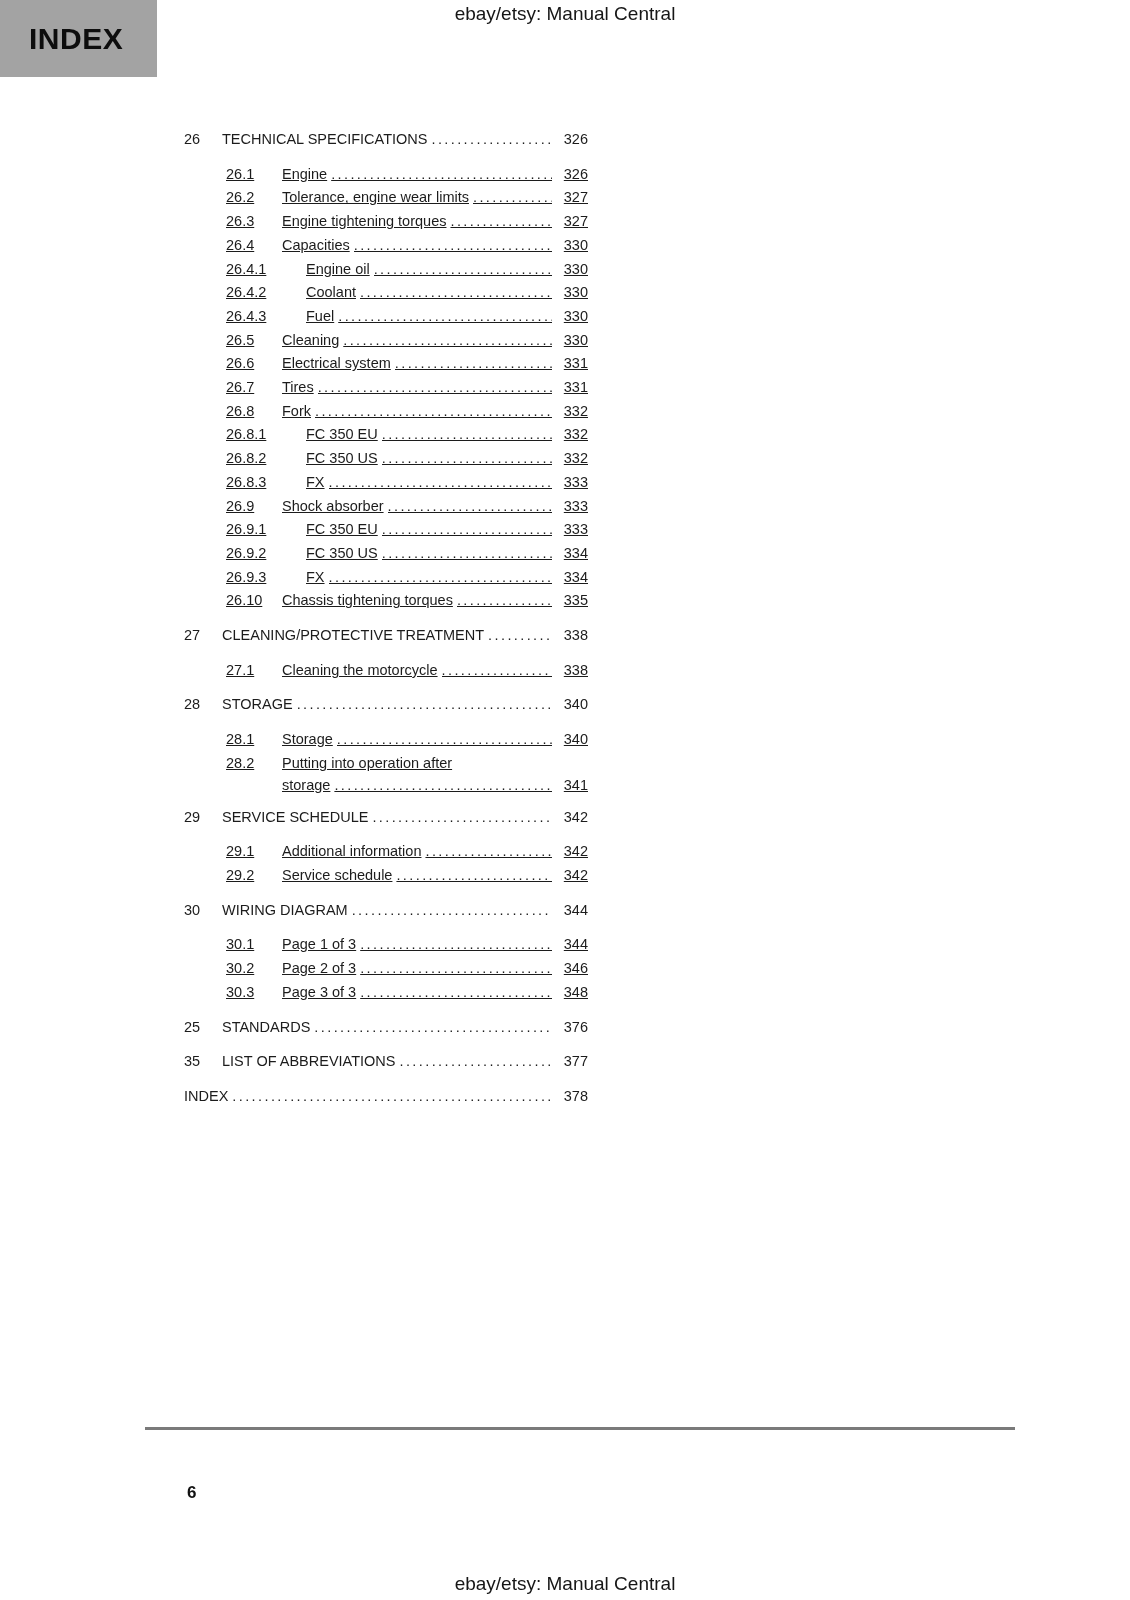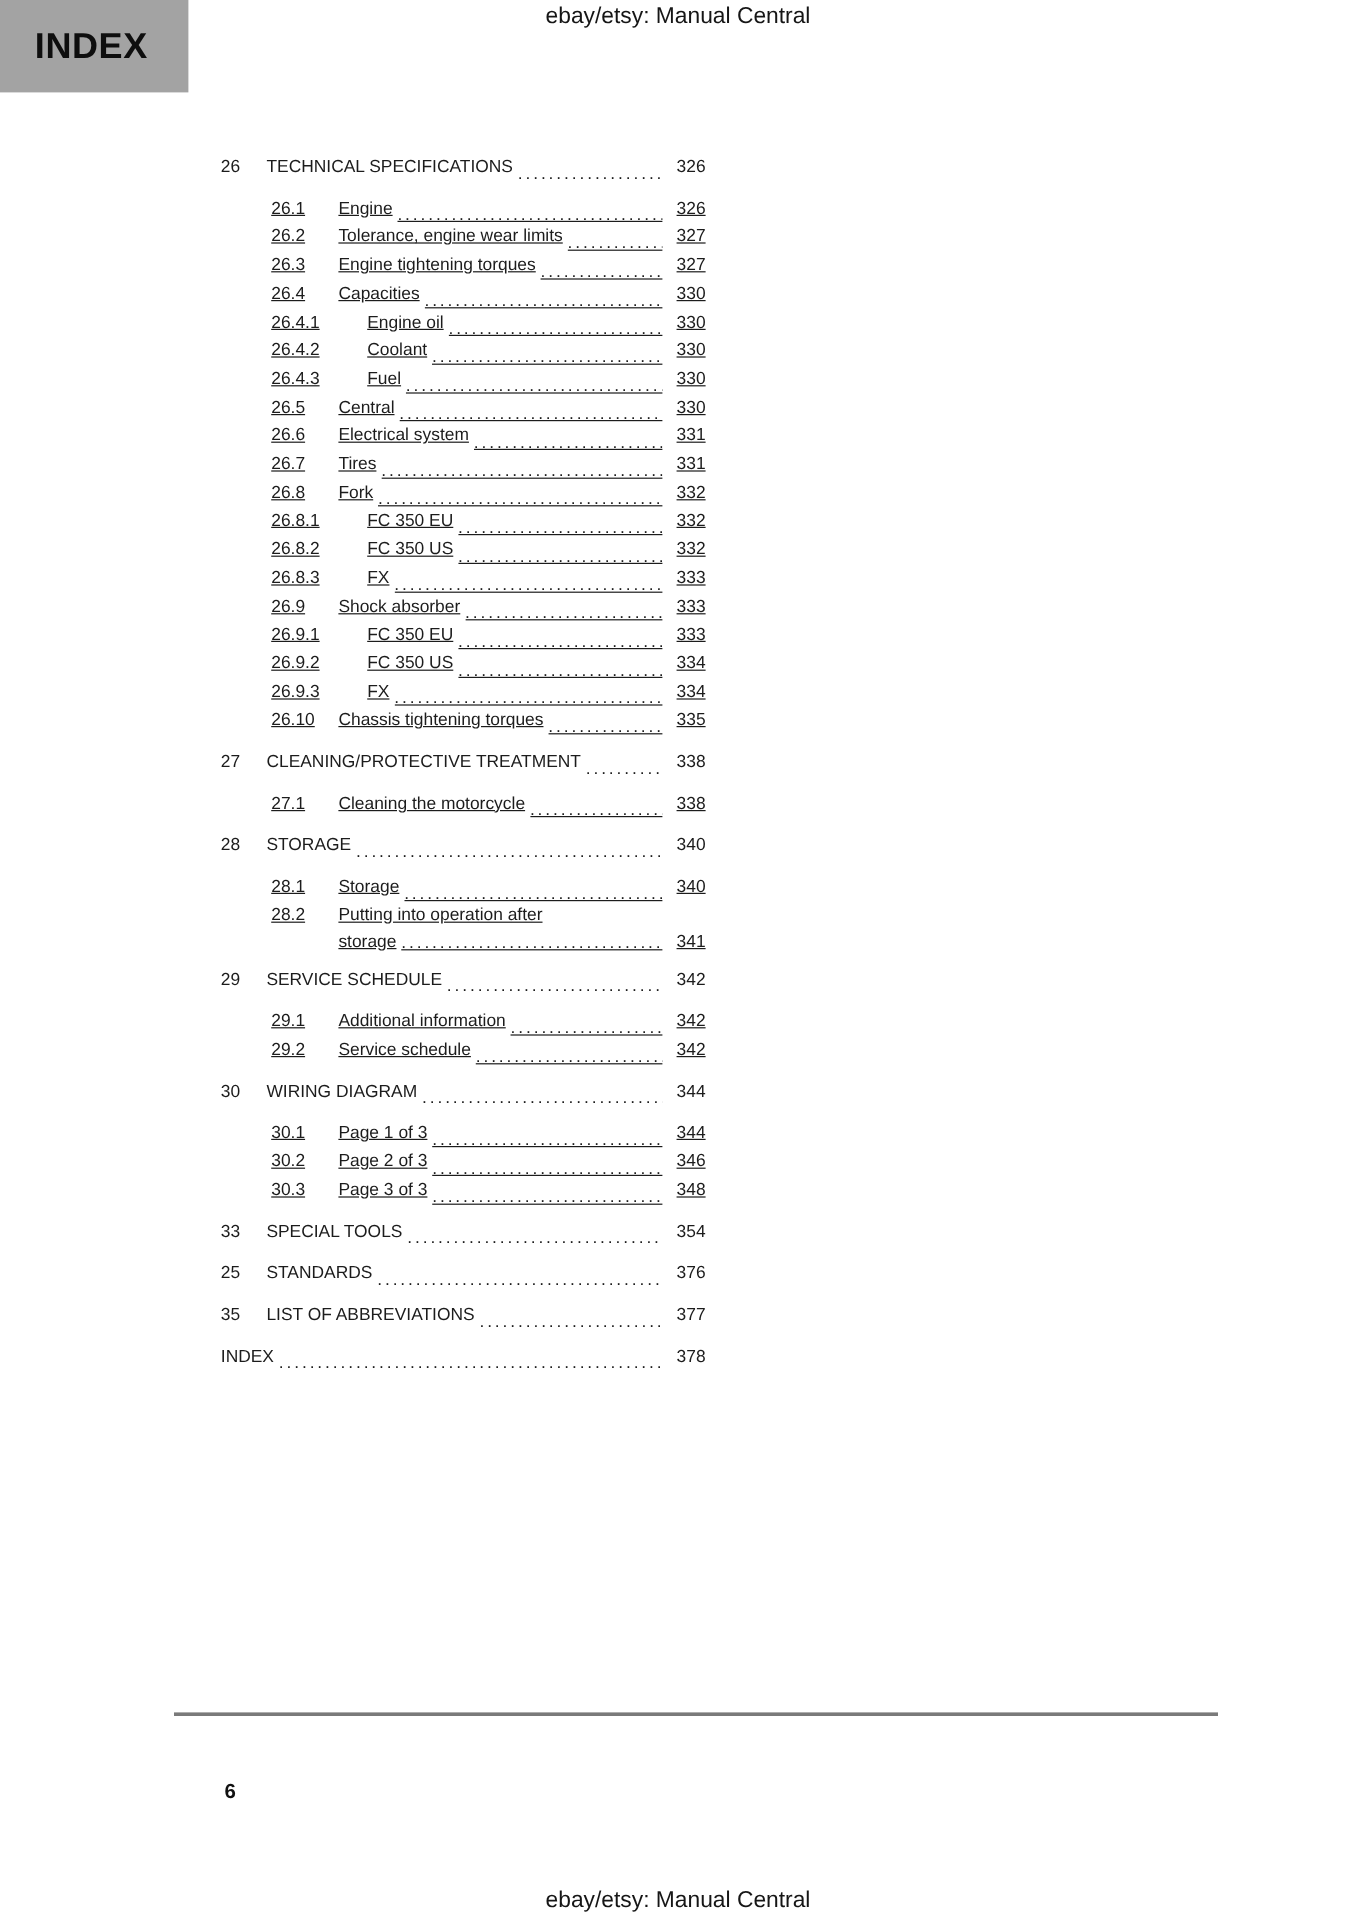--- a/index.html
+++ b/index.html
@@ -32,21 +32,21 @@
   }
 
   
   .toc {
     position: absolute; left: 184px; top: 128px;
     width: 404px;
     font-size: 14.5px;
     color: #1c1c1c;
   }
   .row {
-    display: flex; align-items: flex-end;
+    display: flex; align-items: flex-start;
     line-height: 23.7px;
     white-space: nowrap;
   }
   .row.l0 { margin: 11px 0; }
   .toc > .row:first-child { margin-top: 0; }
   .row.l1, .row.l2, .row.cont { padding-left: 42px; text-decoration: underline; }
   .row .num { flex: 0 0 auto; }
   .row.l0 .num { width: 38px; }
   .row.l1 .num { width: 56px; }
   .row.l2 .num { width: 80px; }
@@ -139,21 +139,21 @@
       <span class="page">330</span>
     </div>
     <div class="row l2">
       <span class="num">26.4.3</span>
       <span class="title">Fuel</span>
       <span class="dots"></span>
       <span class="page">330</span>
     </div>
     <div class="row l1">
       <span class="num">26.5</span>
-      <span class="title">Central</span>
+      <span class="title">Cleaning</span>
       <span class="dots"></span>
       <span class="page">330</span>
     </div>
     <div class="row l1">
       <span class="num">26.6</span>
       <span class="title">Electrical system</span>
       <span class="dots"></span>
       <span class="page">331</span>
     </div>
     <div class="row l1">
@@ -286,26 +286,20 @@
       <span class="dots"></span>
       <span class="page">346</span>
     </div>
     <div class="row l1">
       <span class="num">30.3</span>
       <span class="title">Page 3 of 3</span>
       <span class="dots"></span>
       <span class="page">348</span>
     </div>
     <div class="row l0">
-      <span class="num">33</span>
-      <span class="title">SPECIAL TOOLS</span>
-      <span class="dots"></span>
-      <span class="page">354</span>
-    </div>
-    <div class="row l0">
       <span class="num">25</span>
       <span class="title">STANDARDS</span>
       <span class="dots"></span>
       <span class="page">376</span>
     </div>
     <div class="row l0">
       <span class="num">35</span>
       <span class="title">LIST OF ABBREVIATIONS</span>
       <span class="dots"></span>
       <span class="page">377</span>

